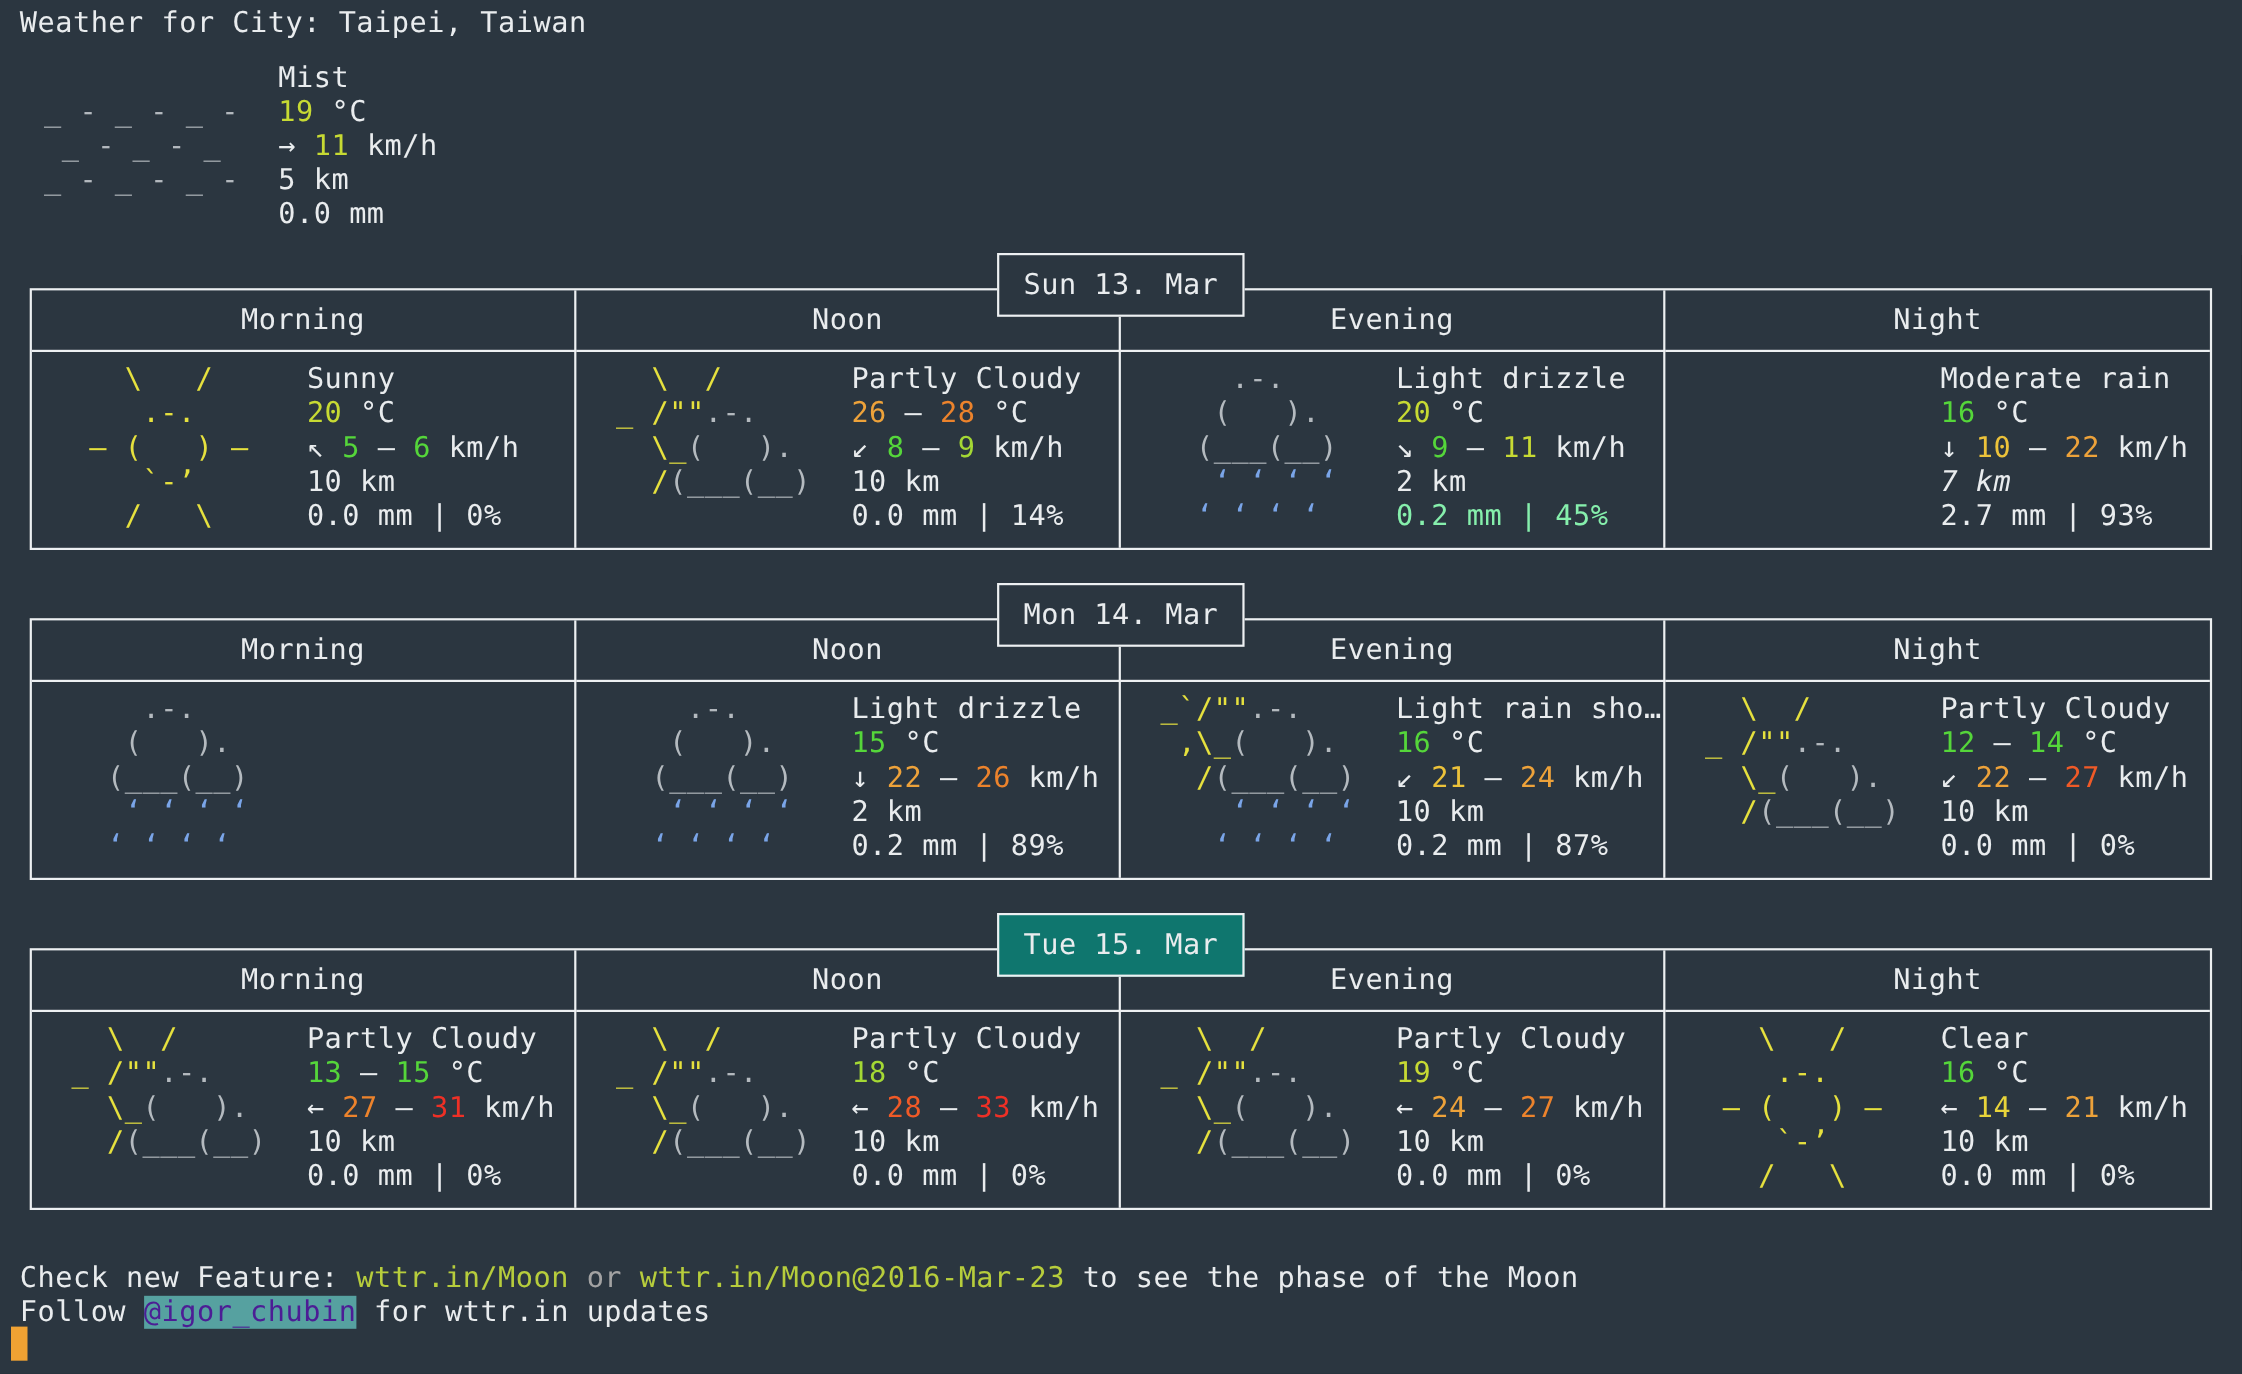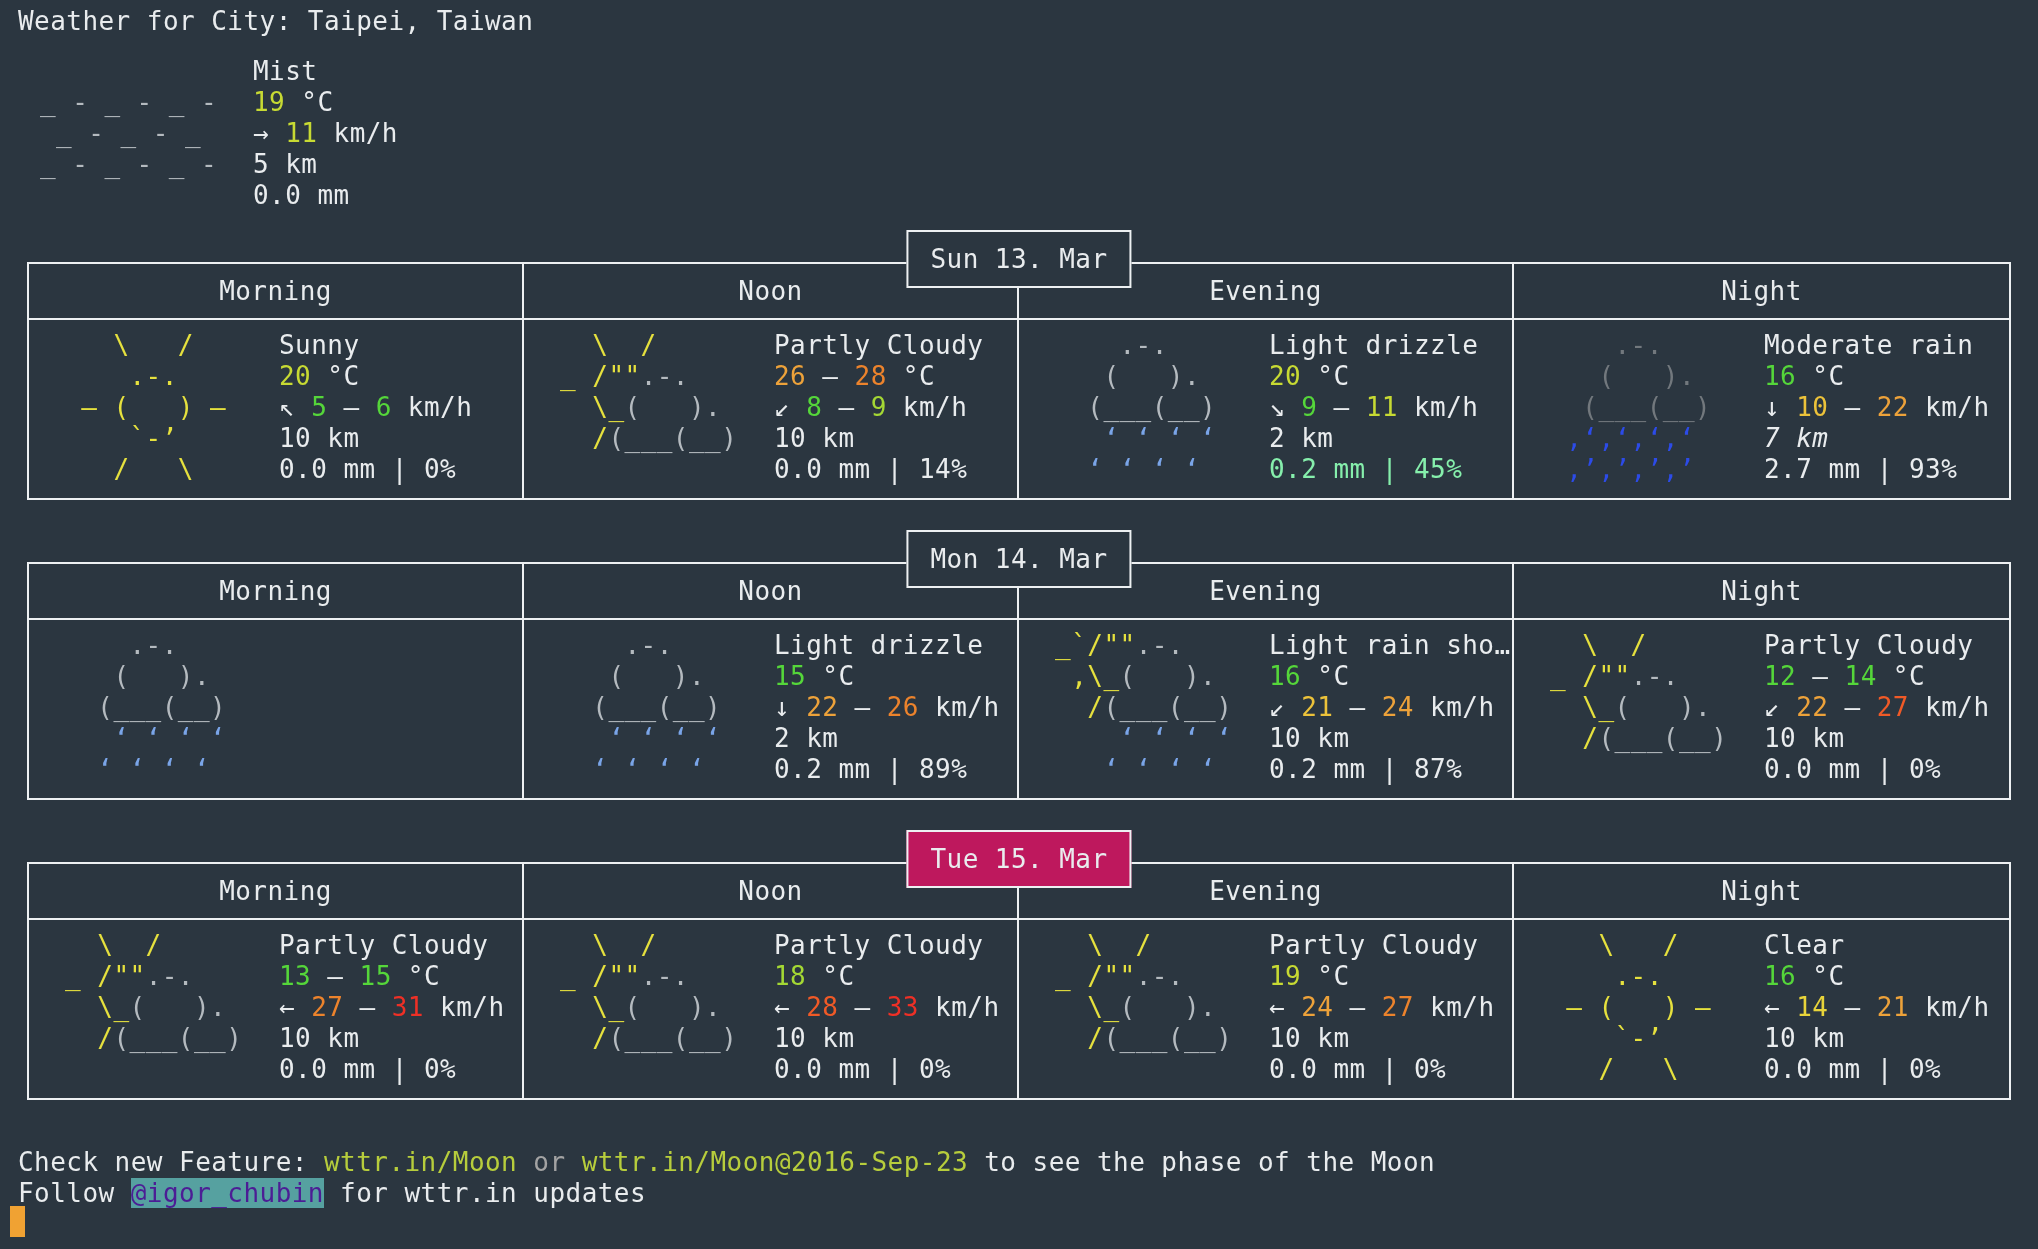--- a/index.html
+++ b/index.html
@@ -85,25 +85,20 @@
 <span style="color: rgb(180, 186, 191);">   (___(__)</span>
 <span style="color: rgb(122, 165, 232);">    ‘ ‘ ‘ ‘</span>
 <span style="color: rgb(122, 165, 232);">   ‘ ‘ ‘ ‘</span></pre>
             <pre class="info"><span style="color: rgb(233, 236, 238);">Light drizzle</span>
 <span style="color: rgb(199, 218, 51);">20</span><span style="color: rgb(233, 236, 238);"> °C</span>
 <span style="color: rgb(233, 236, 238);">↘ </span><span style="color: rgb(85, 214, 58);">9</span><span style="color: rgb(233, 236, 238);"> – </span><span style="color: rgb(199, 218, 51);">11</span><span style="color: rgb(233, 236, 238);"> km/h</span>
 <span style="color: rgb(233, 236, 238);">2 km</span>
 <span style="color: #86efac;">0.2 mm | 45%</span></pre>
           </div>
           <div class="bcell last">
-            <pre class="icon"><span style="color: rgb(114, 120, 125);">     .-.</span>
-<span style="color: rgb(114, 120, 125);">    (   ).</span>
-<span style="color: rgb(114, 120, 125);">   (___(__)</span>
-<span style="color: rgb(44, 75, 232);">  ‚‘‚‘‚‘‚‘</span>
-<span style="color: rgb(44, 75, 232);">  ‚’‚’‚’‚’</span></pre>
             <pre class="info"><span style="color: rgb(233, 236, 238);">Moderate rain</span>
 <span style="color: rgb(85, 214, 58);">16</span><span style="color: rgb(233, 236, 238);"> °C</span>
 <span style="color: rgb(233, 236, 238);">↓ </span><span style="color: rgb(236, 194, 58);">10</span><span style="color: rgb(233, 236, 238);"> – </span><span style="color: rgb(237, 162, 58);">22</span><span style="color: rgb(233, 236, 238);"> km/h</span>
 <span style="color: rgb(233, 236, 238); font-style: italic;">7 km</span>
 <span style="color: rgb(233, 236, 238);">2.7 mm | 93%</span></pre>
           </div>
         </div>
       </section>
       <section class="daytable" style="top: 562px;">
         <div class="datebox" style="background: rgb(43, 54, 64);">Mon 14. Mar</div>
@@ -151,21 +146,21 @@
 <span style="color: rgb(180, 186, 191);"> </span></pre>
             <pre class="info"><span style="color: rgb(233, 236, 238);">Partly Cloudy</span>
 <span style="color: rgb(85, 214, 58);">12</span><span style="color: rgb(233, 236, 238);"> – </span><span style="color: rgb(85, 214, 58);">14</span><span style="color: rgb(233, 236, 238);"> °C</span>
 <span style="color: rgb(233, 236, 238);">↙ </span><span style="color: rgb(237, 162, 58);">22</span><span style="color: rgb(233, 236, 238);"> – </span><span style="color: rgb(240, 90, 39);">27</span><span style="color: rgb(233, 236, 238);"> km/h</span>
 <span style="color: rgb(233, 236, 238);">10 km</span>
 <span style="color: rgb(233, 236, 238);">0.0 mm | 0%</span></pre>
           </div>
         </div>
       </section>
       <section class="daytable" style="top: 862px;">
-        <div class="datebox" style="background: #be185d;">Tue 15. Mar</div>
+        <div class="datebox" style="background: #0f766e;">Tue 15. Mar</div>
         <div class="grid">
           <div class="hcell">Morning</div>
           <div class="hcell">Noon</div>
           <div class="hcell">Evening</div>
           <div class="hcell last">Night</div>
           <div class="bcell">
             <pre class="icon"><span style="color: rgb(230, 225, 62);">   \  /</span>
 <span style="color: rgb(230, 225, 62);"> _ /""</span><span style="color: rgb(180, 186, 191);">.-.</span>
 <span style="color: rgb(230, 225, 62);">   \_</span><span style="color: rgb(180, 186, 191);">(   ).</span>
 <span style="color: rgb(230, 225, 62);">   /</span><span style="color: rgb(180, 186, 191);">(___(__)</span>
@@ -209,16 +204,16 @@
             <pre class="info"><span style="color: rgb(233, 236, 238);">Clear</span>
 <span style="color: rgb(85, 214, 58);">16</span><span style="color: rgb(233, 236, 238);"> °C</span>
 <span style="color: rgb(233, 236, 238);">← </span><span style="color: rgb(232, 212, 58);">14</span><span style="color: rgb(233, 236, 238);"> – </span><span style="color: rgb(237, 162, 58);">21</span><span style="color: rgb(233, 236, 238);"> km/h</span>
 <span style="color: rgb(233, 236, 238);">10 km</span>
 <span style="color: rgb(233, 236, 238);">0.0 mm | 0%</span></pre>
           </div>
         </div>
       </section>
     </div>
 
-  <pre id="footer-line-1"><span style="color: rgb(233, 236, 238);">Check new Feature: </span><span style="color: rgb(183, 205, 60);">wttr.in/Moon</span><span style="color: #a3a3a3;"> or </span><span style="color: rgb(183, 205, 60);">wttr.in/Moon@2016-Sep-23</span><span style="color: rgb(233, 236, 238);"> to see the phase of the Moon</span></pre>
+  <pre id="footer-line-1"><span style="color: rgb(233, 236, 238);">Check new Feature: </span><span style="color: rgb(183, 205, 60);">wttr.in/Moon</span><span style="color: #a3a3a3;"> or </span><span style="color: rgb(183, 205, 60);">wttr.in/Moon@2016-Mar-23</span><span style="color: rgb(233, 236, 238);"> to see the phase of the Moon</span></pre>
   <pre id="footer-line-2"><span style="color: rgb(233, 236, 238);">Follow </span><span style="background: rgb(86, 161, 160); color: #4c1d95;">@igor_chubin</span><span style="color: rgb(233, 236, 238);"> for wttr.in updates</span></pre>
   <div class="cursor" id="cursor" style="background: rgb(240, 162, 51);"></div>
 </div>
 
 </body></html>

